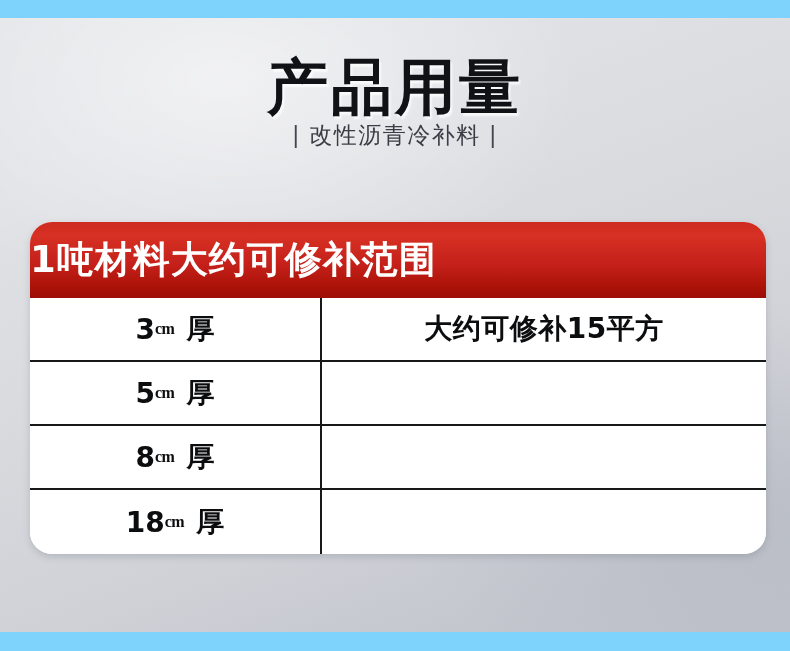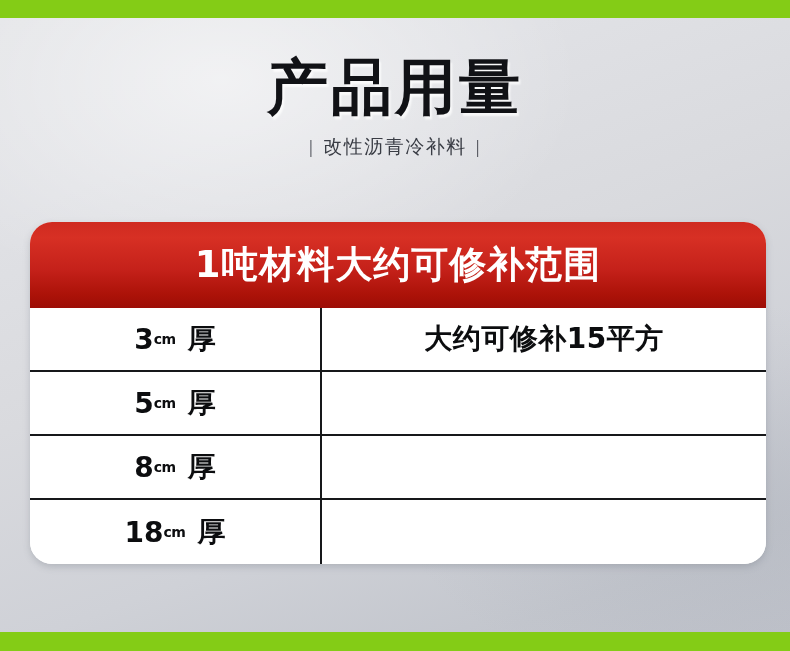--- a/index.html
+++ b/index.html
@@ -11,21 +11,21 @@
     height: 651px;
     overflow: hidden;
     background: #ffffff;
     font-family: "Liberation Sans", "DejaVu Sans", sans-serif;
   }
 
   #page {
     position: relative;
     width: 790px;
     height: 651px;
-    background: #84cc16;
+    background: #7dd3fc;
   }
 
   
   .bg-panel {
     position: absolute;
     left: 0;
     top: 18px;
     width: 790px;
     height: 614px;
     background:
@@ -59,23 +59,23 @@
     font-family: "DejaVu Sans", "Liberation Sans", sans-serif;
     font-size: 61px;
     font-weight: 700;
     letter-spacing: 3px;
     color: #111216;
     line-height: 1.08;
     text-shadow: 2px 3px 2px rgba(255,255,255,0.75);
     margin: 0;
   }
   .sub-title {
-    margin-top: 14px;
-    font-family: Liberation Serif, serif;
-    font-size: 19px;
+    margin-top: 0;
+    font-family: Liberation Sans, sans-serif;
+    font-size: 23px;
     font-weight: 500;
     letter-spacing: 1.5px;
     color: #3a3d45;
   }
   .sub-title .bar {
     display: inline-block;
     padding: 0 9px;
     color: #43464e;
     font-weight: 400;
   }
@@ -86,30 +86,30 @@
     left: 30px;
     top: 222px;
     width: 736px;
     border-radius: 22px;
     box-shadow: 0 3px 7px rgba(110,115,125,0.30);
     overflow: hidden;
     background: #ffffff;
   }
 
   .card-banner {
-    height: 86px;
+    height: 76px;
     background: linear-gradient(180deg,
         #cf2a20 0%,
         #d73024 18%,
         #c5211a 55%,
         #ab1208 85%,
         #9d0d06 100%);
     display: flex;
     align-items: center;
-    justify-content: center;
+    justify-content: flex-start;
   }
   .banner-text {
     font-family: "DejaVu Sans", "Liberation Sans", sans-serif;
     font-size: 37px;
     font-weight: 700;
     color: #ffffff;
     letter-spacing: 1px;
     white-space: nowrap;
   }
 
@@ -133,23 +133,24 @@
     font-weight: 700;
     white-space: nowrap;
   }
   .t-cell.left {
     width: 290px;
     border-right: 2px solid #17181a;
     font-size: 28px;
     letter-spacing: 0px;
   }
   .t-cell.left .unit {
-    font-size: 14px;
+    font-size: 16px;
     letter-spacing: -0.5px;
     font-weight: 700;
+    font-family: Liberation Serif, serif;
   }
   .t-cell.left .spacer {
     display: inline-block;
     width: 12px;
   }
   .t-cell.right {
     flex: 1;
     font-size: 28px;
     letter-spacing: 0.5px;
   }

